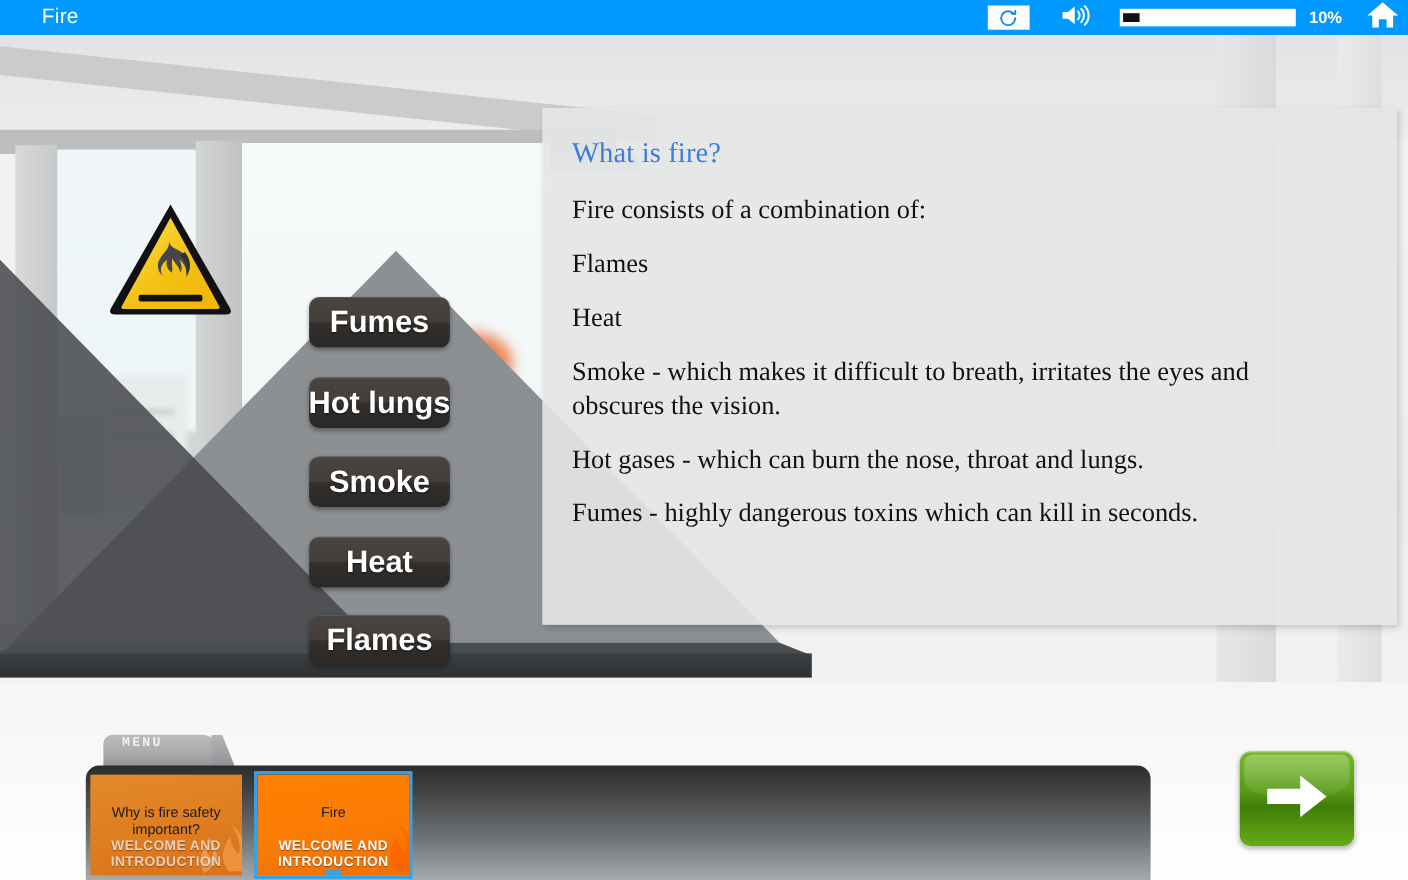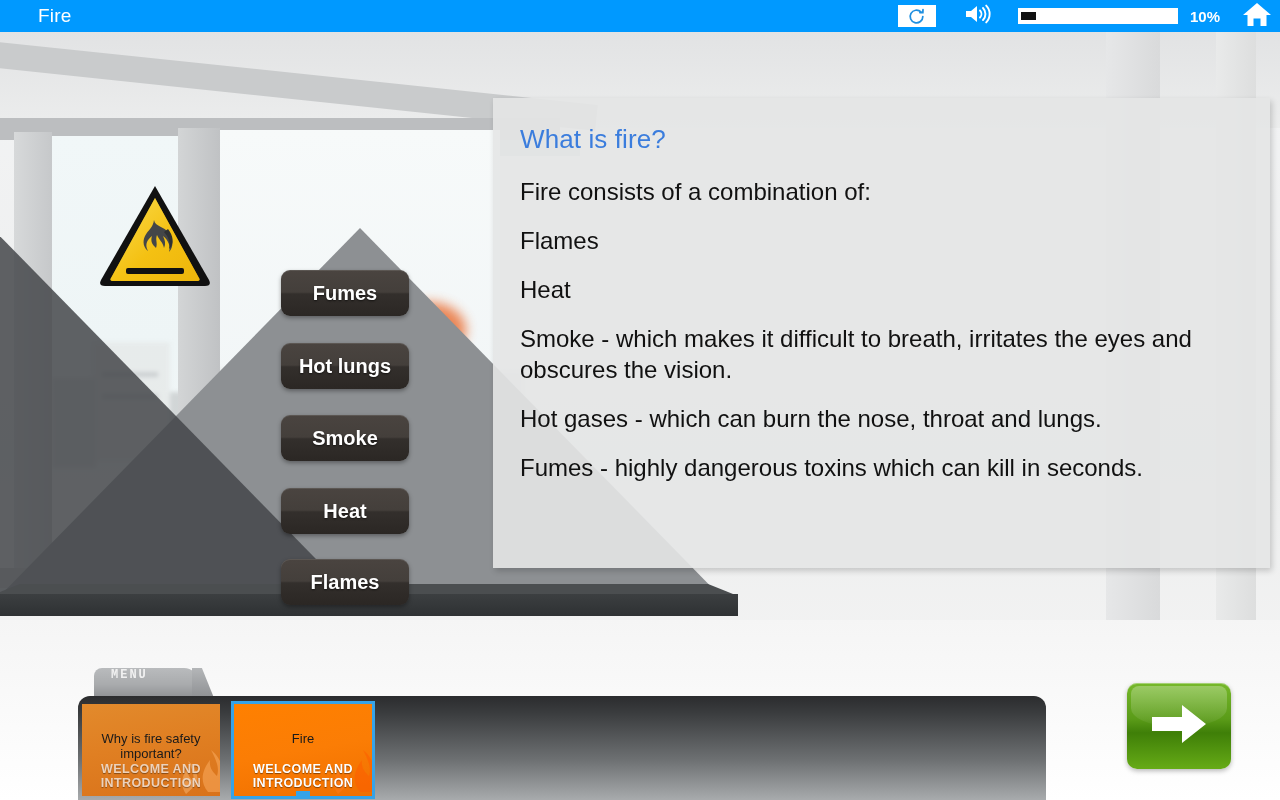--- a/index.html
+++ b/index.html
@@ -154,42 +154,42 @@
 
   .tier {
     position: absolute;
     width: 128px; height: 46px;
     border-radius: 9px;
     background: linear-gradient(180deg,#4a4440 0%, #443f3b 48%, #332f2c 52%, #2b2724 100%);
     box-shadow: 0 2px 4px rgba(0,0,0,.35), inset 0 1px 0 rgba(255,255,255,.10);
     display: flex; align-items: center; justify-content: center;
   }
   .tier span {
-    color: #ffffff; font-weight: bold; font-size: 20px;
+    color: #ffffff; font-weight: bold; font-size: 28px;
     text-shadow: 0 1px 2px rgba(0,0,0,.6);
     white-space: nowrap;
   }
   .tier.t0 { left: 281px; top: 238px; }
   .tier.t1 { left: 281px; top: 311px; }
   .tier.t2 { left: 281px; top: 383px; }
   .tier.t3 { left: 281px; top: 456px; }
   .tier.t4 { left: 281px; top: 527px; }
 
   
   .hazard {
     position: absolute; left: 96px; top: 148px; width: 118px; height: 112px;
   }
 
   
   .panel {
     position: absolute; left: 493px; top: 98px; width: 777px; height: 470px;
     background: rgba(228,229,230,0.90);
     box-shadow: 2px 3px 6px rgba(0,0,0,.18);
   }
-  .panel-inner { padding: 26px 60px 20px 27px; }
+  .panel-inner { padding: 26px 60px 20px 27px; font-family: Liberation Serif, serif; }
   .panel h1 {
     color: #3b7ddd; font-size: 26px; font-weight: 400;
     margin-bottom: 22px; letter-spacing: .1px;
   }
   .panel p {
     color: #111111; font-size: 24px; font-weight: 400;
     line-height: 1.29; margin-bottom: 18px;
   }
 
   

